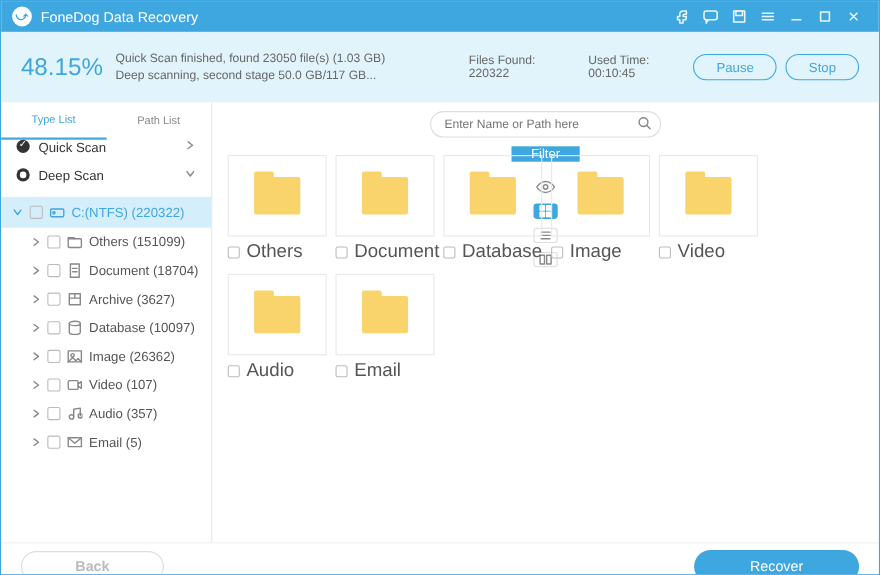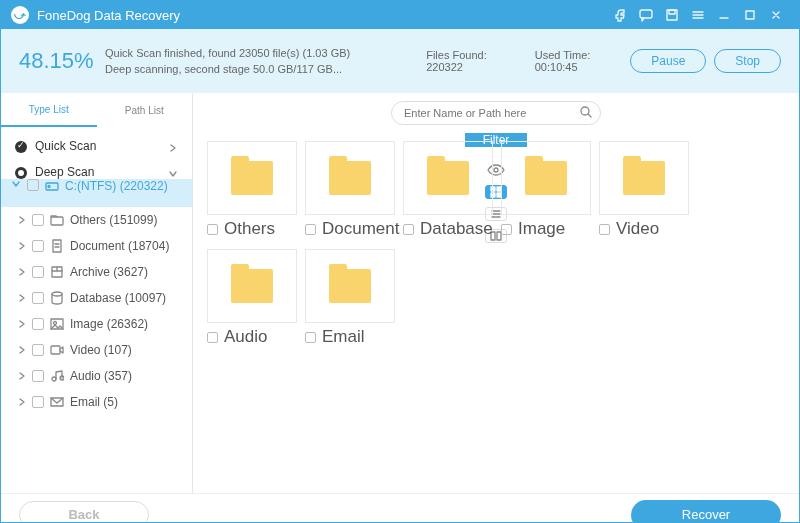--- a/index.html
+++ b/index.html
@@ -17,25 +17,25 @@
 .statusbar .mid { flex:1; display:flex; gap:30px; font-size:11px; color:#666; padding-left:60px;}
 .statusbar .btns { display: flex; gap: 8px; }
 .pillbtn { border: 1px solid #3fa7e0; color: #3fa7e0; background: transparent; border-radius: 14px; height: 24px; padding: 0 20px; font-size: 12px; cursor: pointer; }
 
 .body { display: flex; height: 400px; }
 
 .sidebar { width: 192px; border-right: 1px solid #e6e6e6; display:flex; flex-direction:column;}
 .tabs { display: flex; height: 34px; }
 .tab { flex: 1; display: flex; align-items: center; justify-content: center; font-size: 10px; cursor: pointer; color:#888; }
 .tab.active { color: #3fa7e0; border-bottom: 2px solid #3fa7e0; }
-.scanhdr { height: 26px; display: flex; align-items: flex-end; padding: 0 14px; gap: 8px; color: #333; cursor:pointer;}
+.scanhdr { height: 26px; display: flex; align-items: flex-start; padding: 0 14px; gap: 8px; color: #333; cursor:pointer;}
 .scanhdr .chev { margin-left: auto; }
-.drive { height: 28px; background: #d5eefc; display: flex; align-items: flex-start; padding: 0 10px; gap: 6px; color: #3fa7e0; cursor:pointer;}
+.drive { height: 28px; background: #d5eefc; display: flex; align-items: center; padding: 0 10px; gap: 6px; color: #3fa7e0; cursor:pointer;}
 .treeitems { flex:1; overflow:auto;}
-.treeitem { height: 26px; display: flex; align-items: center; padding-left: 17px; gap: 6px; color: #555; cursor:pointer;}
+.treeitem { height: 26px; display: flex; align-items: center; padding-left: 28px; gap: 6px; color: #555; cursor:pointer;}
 .treeitem .ico { width:14px; height:14px; display:flex; align-items:center; justify-content:center;}
 .chk { width:12px; height:12px; border:1px solid #bbb; border-radius:2px; display:inline-block; flex-shrink:0;}
 
 .main { flex: 1; padding: 8px 14px 0 14px; display:flex; flex-direction:column;}
 .toolbar { display: flex; align-items: center; gap: 8px; height: 30px; flex-direction: column; }
 .search { position:relative; }
 .search input { width: 210px; height: 24px; border: 1px solid #ddd; border-radius: 12px; padding: 0 28px 0 12px; font-size: 11px; outline:none; color:#555;}
 .search .sicon { position:absolute; right:8px; top:4px; }
 .filterbtn { background:#3fa7e0; color:#fff; border:none; height:36px; padding:0 18px; border-radius:0; font-size:12px; cursor:pointer;}
 .toolbar .rspacer { flex:1; }

